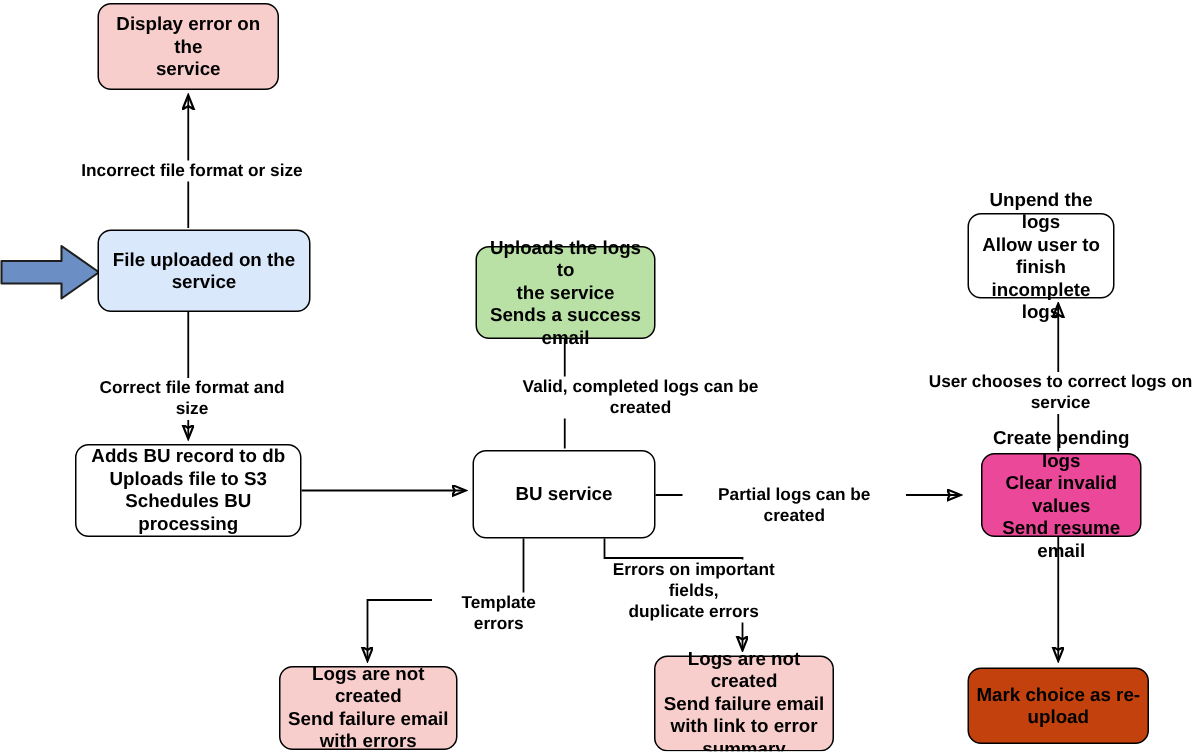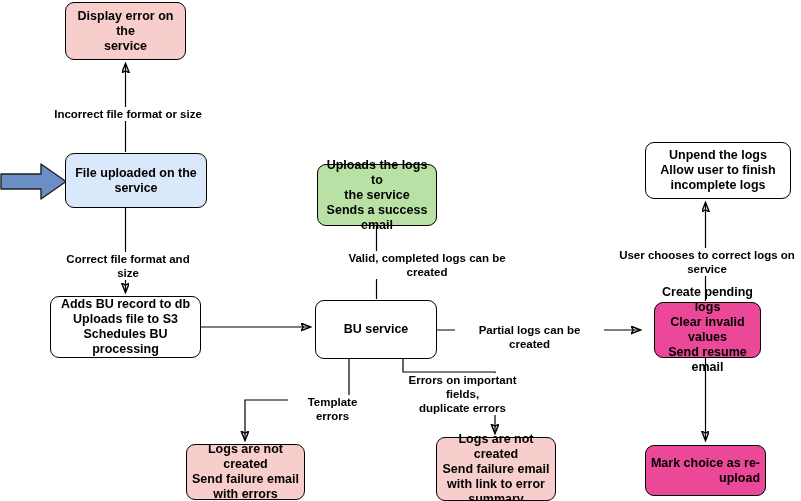--- a/index.html
+++ b/index.html
@@ -104,38 +104,38 @@
 Uploads file to S3
 Schedules BU processing</div>
 
   <div class="node" style="left:317px; top:164px; width:120px; height:62px; background:#b9e0a5;">Uploads the logs to
 the service
 Sends a success
 email</div>
 
   <div class="node" style="left:315px; top:300px; width:122px; height:59px; background:#ffffff;">BU service</div>
 
-  <div class="node" style="left:645px; top:142px; width:146px; height:57px; background:#ffffff;">Unpend the logs
+  <div class="node" style="left:645px; top:142px; width:98px; height:57px; background:#ffffff;">Unpend the logs
 Allow user to finish
 incomplete logs</div>
 
   <div class="node" style="left:654px; top:302px; width:107px; height:56px; background:#ec4899;">Create pending logs
 Clear invalid values
 Send resume email</div>
 
   <div class="node" style="left:186px; top:444px; width:119px; height:56px; background:#f8cecc;">Logs are not created
 Send failure email
 with errors</div>
 
   <div class="node" style="left:436px; top:437px; width:120px; height:64px; background:#f8cecc;">Logs are not created
 Send failure email
 with link to error
 summary</div>
 
-  <div class="node" style="left:645px; top:445px; width:121px; height:51px; background:#ec4899;text-align:right;">Mark choice as re-
+  <div class="node" style="left:645px; top:445px; width:121px; height:51px; background:#c2410c;">Mark choice as re-
 upload</div>
 
   <div class="edge-label" style="left:51px; top:107px; width:150px;">Incorrect file format or size</div>
 
   <div class="edge-label" style="left:53px; top:252px; width:146px;">Correct file format and size</div>
 
   <div class="edge-label" style="left:281px; top:251px; width:192px;margin-left:48px;">Valid, completed logs can be created</div>
 
   <div class="edge-label" style="left:455px; top:323px; width:145px;">Partial logs can be created</div>
 

